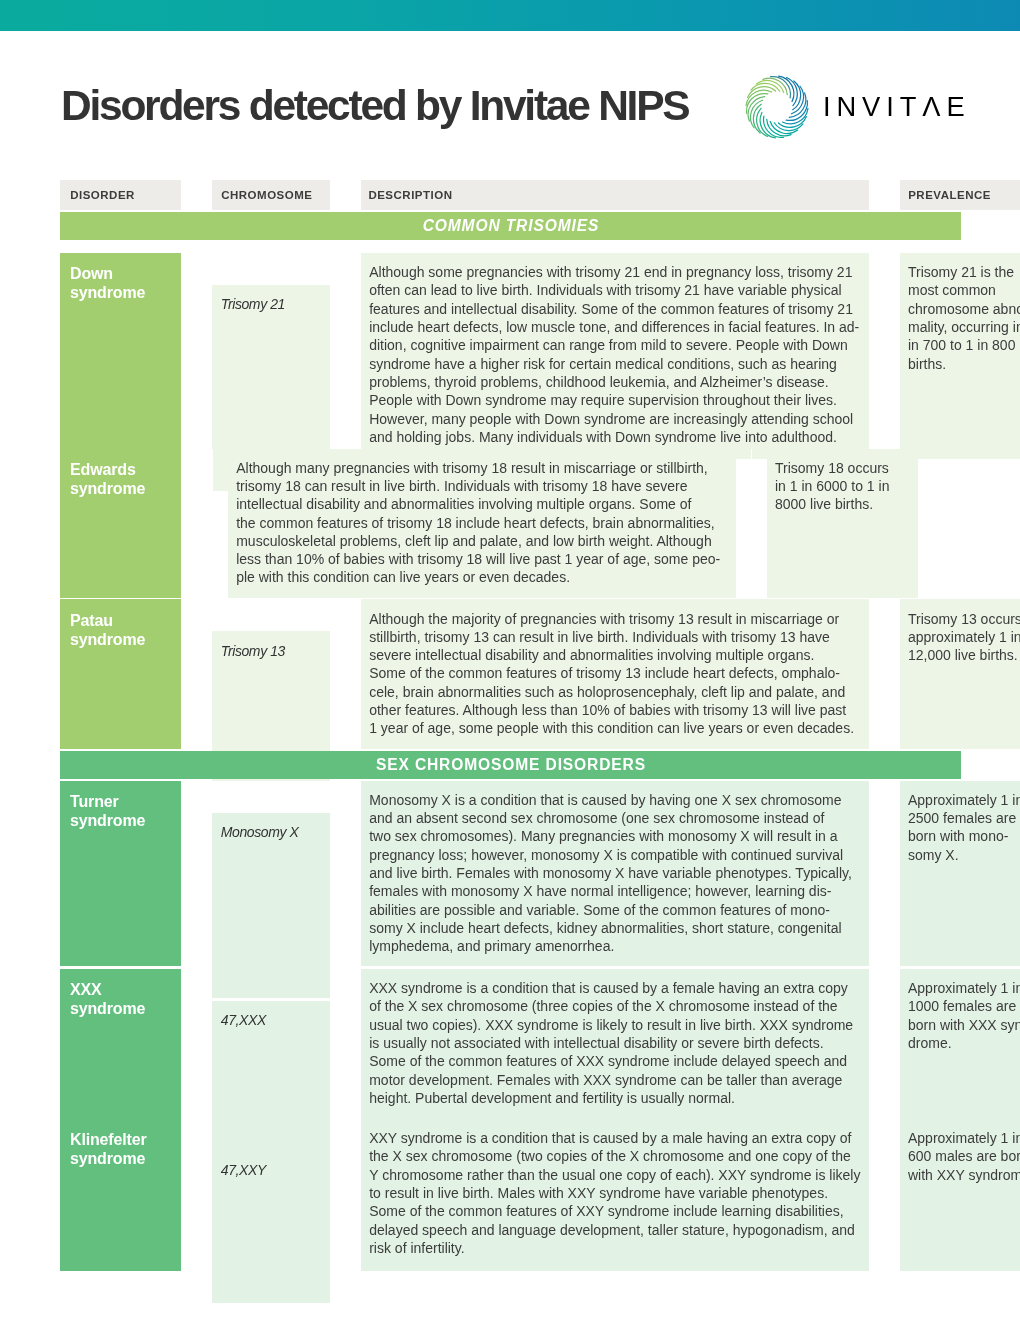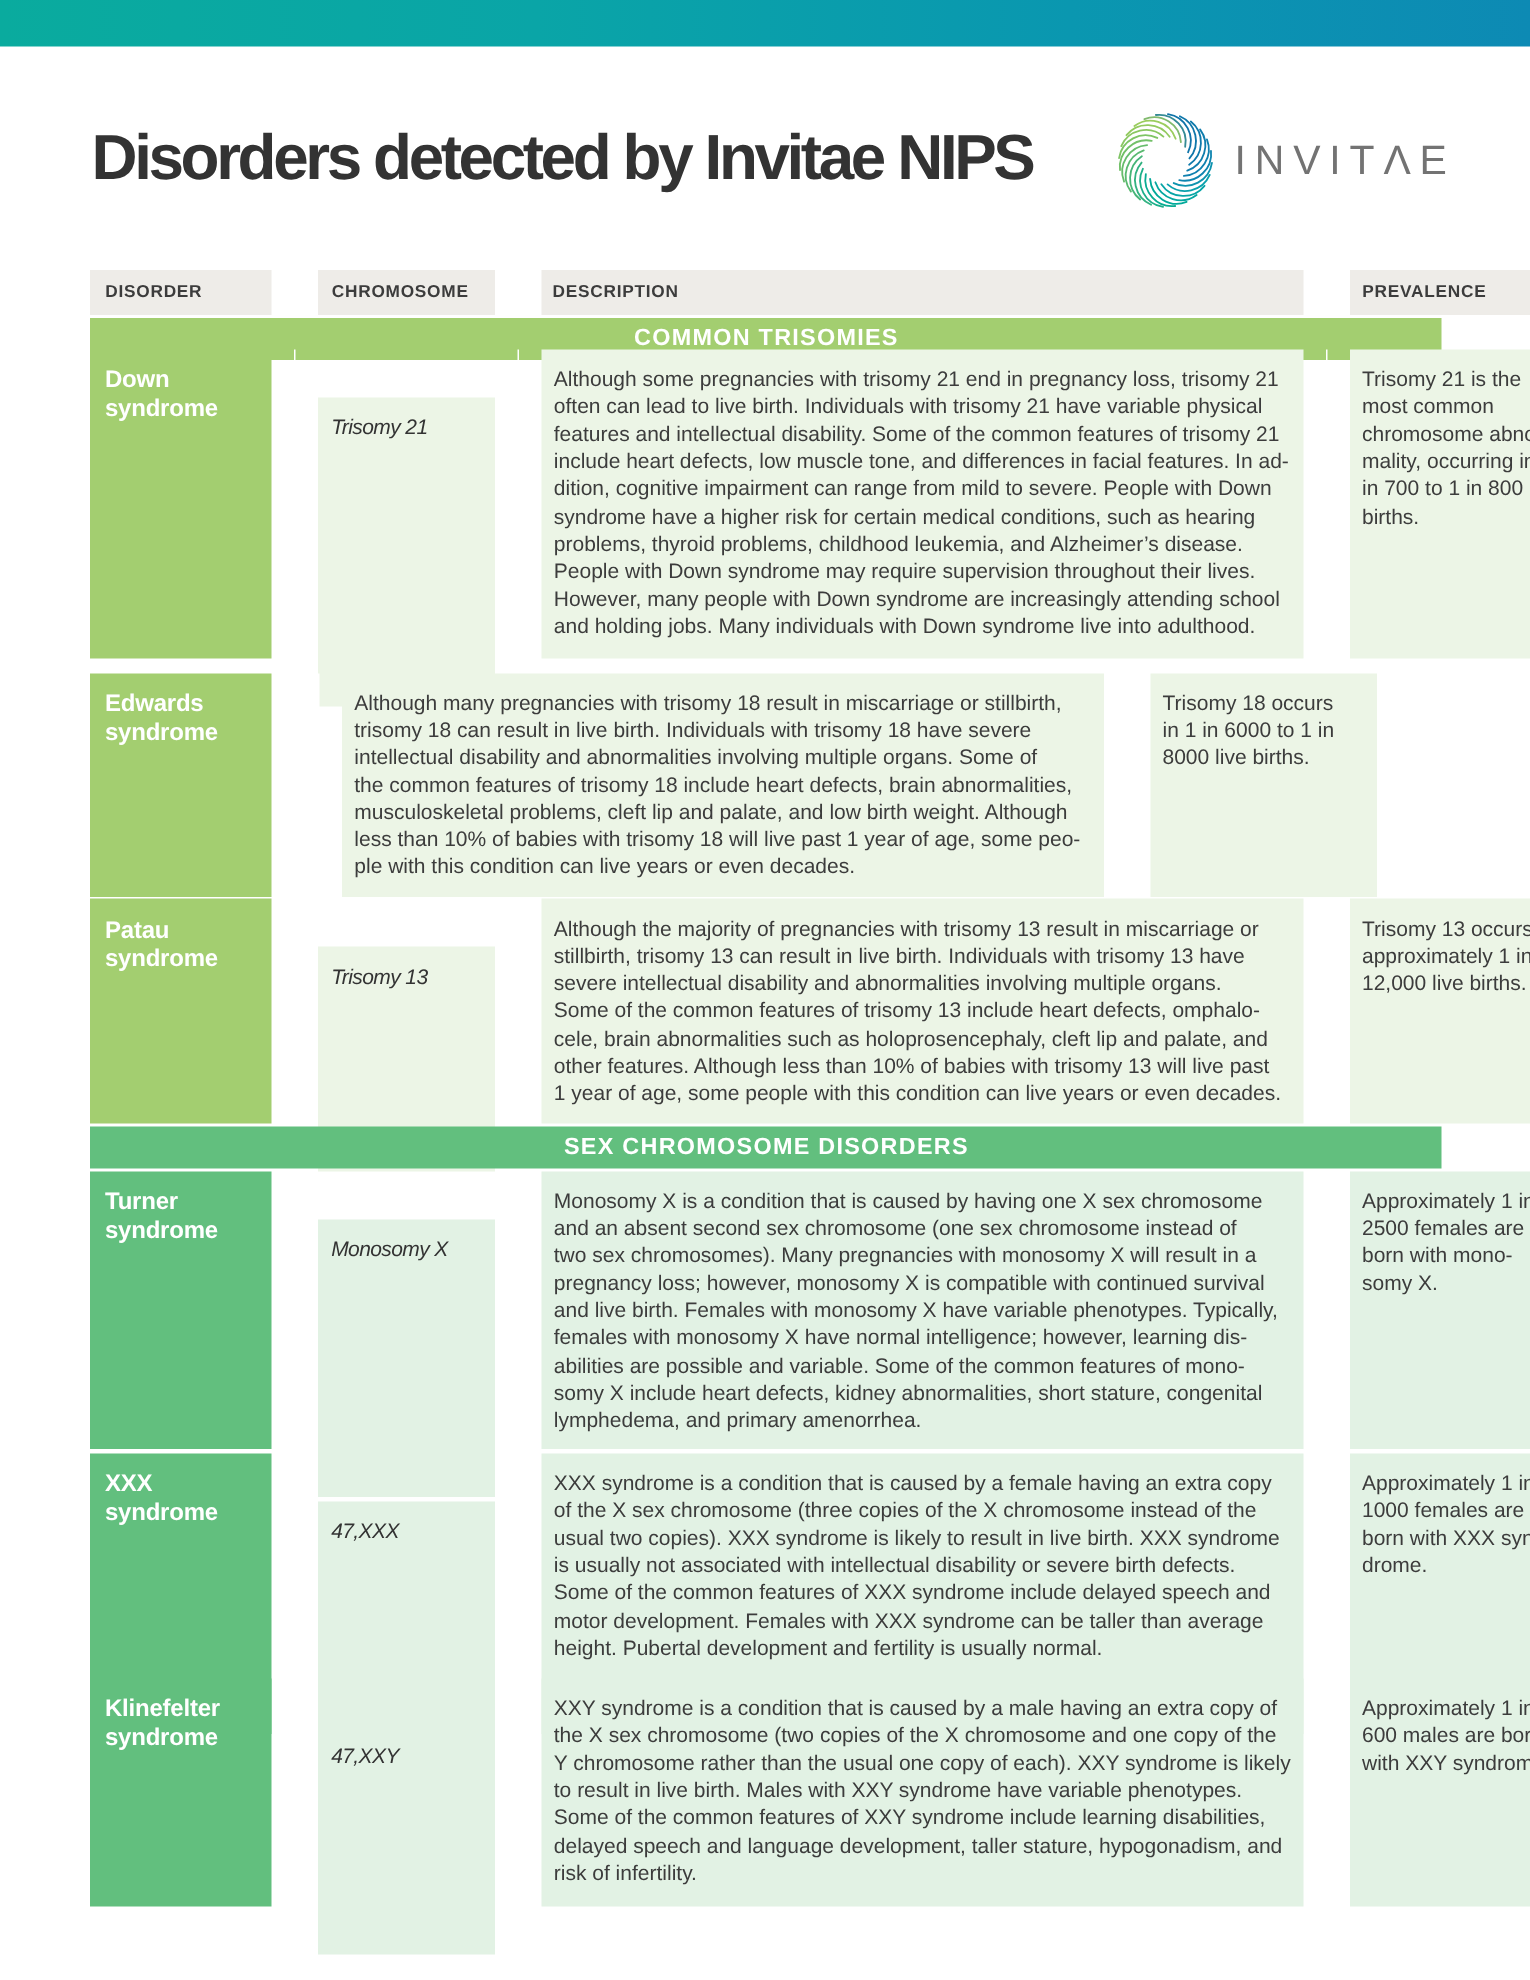--- a/index.html
+++ b/index.html
@@ -11,21 +11,21 @@
     -webkit-font-smoothing:antialiased;
   }
   .topbar{position:absolute;left:0;top:0;width:1020px;height:30.5px;
     background:linear-gradient(90deg,#0aab9e 0%,#0aa5a7 35%,#0a97b0 70%,#0d8ab4 100%);}
 
   .page-title{position:absolute;left:61px;top:85px;
     font-size:42.5px;font-weight:700;color:#333333;letter-spacing:-2.25px;
     line-height:42px;white-space:nowrap;}
   .logo-mark{position:absolute;left:745px;top:75px;width:64px;height:64px;display:block;}
   .logo-word{position:absolute;left:823px;top:97px;
-    font-size:27.3px;font-weight:400;color:#737373;letter-spacing:5.9px;
+    font-size:27.3px;font-weight:400;color:#000000;letter-spacing:5.9px;
     line-height:19.3px;white-space:nowrap;}
 
   .table{position:absolute;left:60px;top:180px;width:901px;height:1091px;}
   .band{position:absolute;left:0;width:901px;gap:15px;}
   .row{display:flex;}
   .row > div{height:100%;}
   .c1{width:121px;flex:0 0 121px;}
   .c2{width:118px;flex:0 0 118px;}
   .c3{width:508px;flex:0 0 508px;}
   .c4{width:151px;flex:0 0 151px;}
@@ -33,21 +33,21 @@
 
   .hdr .cell{display:flex;align-items:center;height:100%;padding:0 0 1px 11px;
     background:#eeece8;font-size:11.5px;font-weight:700;letter-spacing:0.5px;color:#3c3c3c;}
   .hdr .c1{padding-left:10.2px;}
   .hdr .c2{padding-left:9.2px;}
   .hdr .c3{padding-left:7.4px;}
   .hdr .c4{padding-left:8.2px;}
 
   .section{display:flex;align-items:center;justify-content:center;height:100%;
     font-size:15.6px;font-weight:700;letter-spacing:0.85px;color:#ffffff;text-indent:0.85px;}
-  .sec-a{background:#a3ce70;}
+  .sec-a{background:#a3ce70;font-style:italic;}
   .sec-b{background:#62bf7e;text-align:center;}
 
   .disorder{font-size:16px;font-weight:700;color:#ffffff;letter-spacing:-0.15px;padding:12.4px 8px 0 10px;}
   .disorder .ln{line-height:18.8px;white-space:nowrap;}
   .chrom{font-size:14px;font-style:italic;color:#333333;line-height:18.3px;letter-spacing:-0.4px;
     padding:10.2px 8px 0 8.8px;white-space:nowrap;margin-top:32px;}
   .desc{font-size:14px;color:#3c3c3c;padding:10.2px 8px 0 8.2px;}
   .prev{font-size:14px;color:#3c3c3c;padding:10.2px 4px 0 8px;}
   .desc .ln,.prev .ln{line-height:18.3px;white-space:nowrap;}
 
@@ -97,21 +97,21 @@
     <div class="band row hdr" style="top:0px;height:30px">
       <div class="cell c1">DISORDER</div>
       <div class="sep"></div>
       <div class="cell c2">CHROMOSOME</div>
       <div class="sep"></div>
       <div class="cell c3">DESCRIPTION</div>
       <div class="sep"></div>
       <div class="cell c4">PREVALENCE</div>
     </div>
     <div class="band section sec-a" style="top:31.5px;height:28px">COMMON TRISOMIES</div>
-    <div class="band row a" style="top:53px;height:205.7px">
+    <div class="band row a" style="top:73px;height:205.7px">
       <div class="c1 disorder">
         <div class="ln">Down</div>
         <div class="ln">syndrome</div>
       </div>
       <div class="sep"></div>
       <div class="c2 chrom">Trisomy 21</div>
       <div class="sep"></div>
       <div class="c3 desc">
         <div class="ln">Although some pregnancies with trisomy 21 end in pregnancy loss, trisomy 21</div>
         <div class="ln">often can lead to live birth. Individuals with trisomy 21 have variable physical</div>

